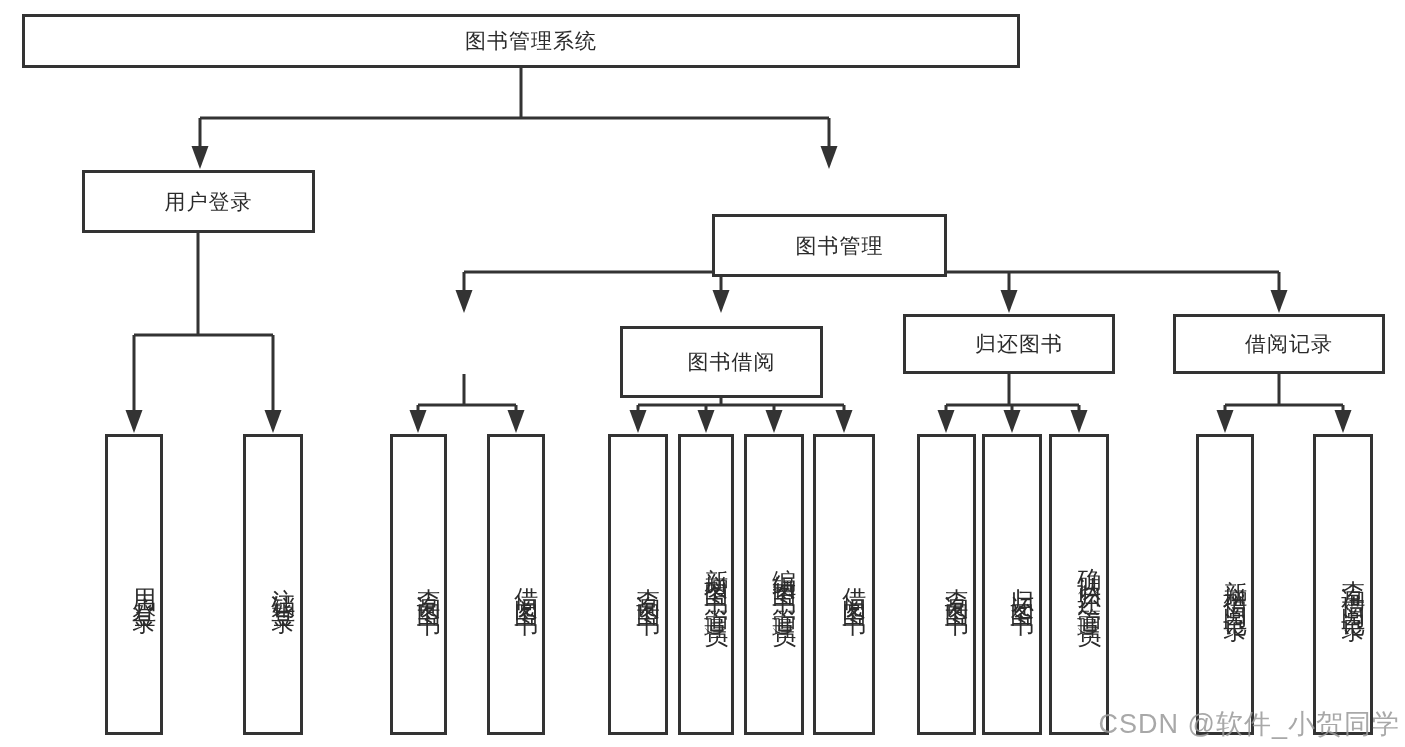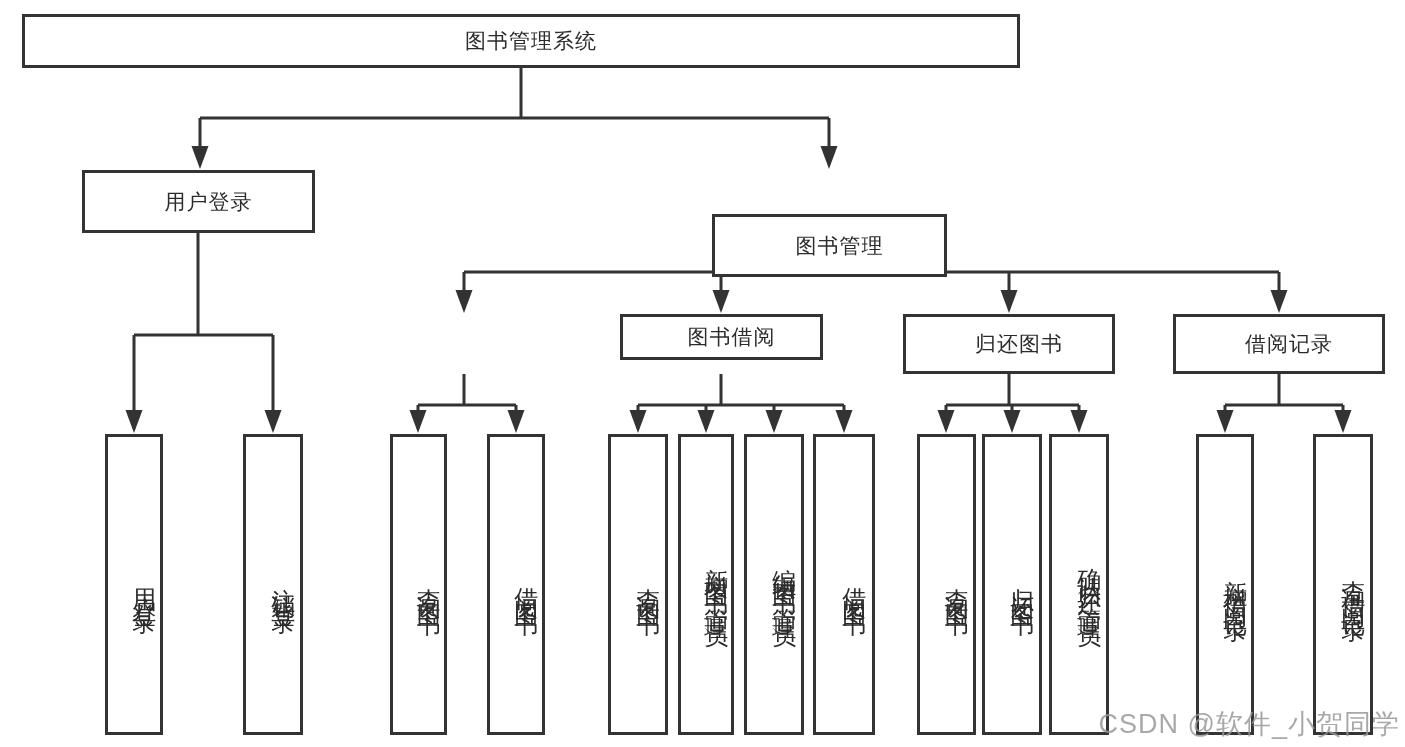--- a/index.html
+++ b/index.html
@@ -115,21 +115,21 @@
     <span class="hlabel">图书管理系统</span>
   </div>
 
   <div class="node" style="left:82px; top:170px; width:233px; height:63px;">
     <span class="hlabel">用户登录</span>
   </div>
   <div class="node" style="left:712px; top:170px; width:235px; height:63px;margin-top:44px;">
     <span class="hlabel">图书管理</span>
   </div>
 
-  <div class="node" style="left:620px; top:314px; width:203px; height:46px;">
+  <div class="node" style="left:620px; top:326px; width:203px; height:72px;">
     <span class="hlabel">图书借阅</span>
   </div>
   <div class="node" style="left:903px; top:314px; width:212px; height:60px;">
     <span class="hlabel">归还图书</span>
   </div>
   <div class="node" style="left:1173px; top:314px; width:212px; height:60px;">
     <span class="hlabel">借阅记录</span>
   </div>
 
   <div class="node" style="left:105px; top:434px; width:58px; height:301px;">

